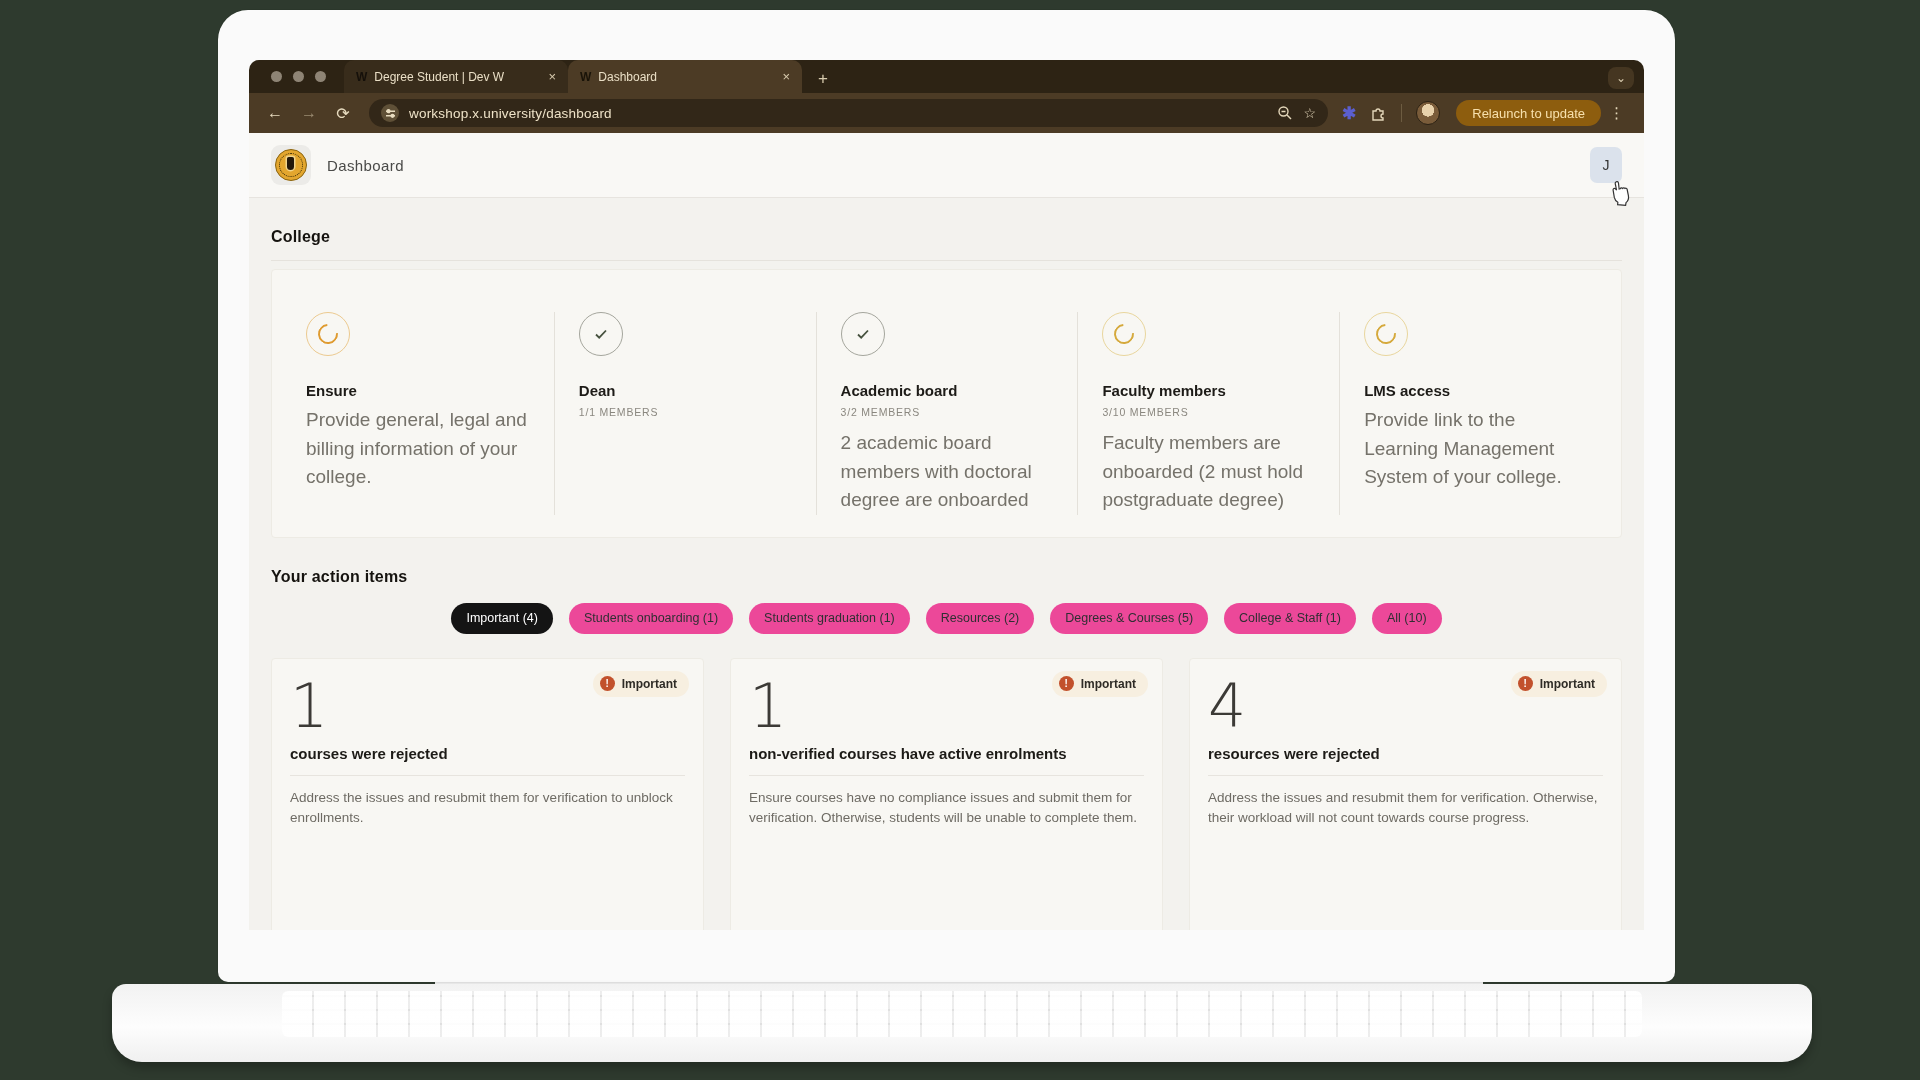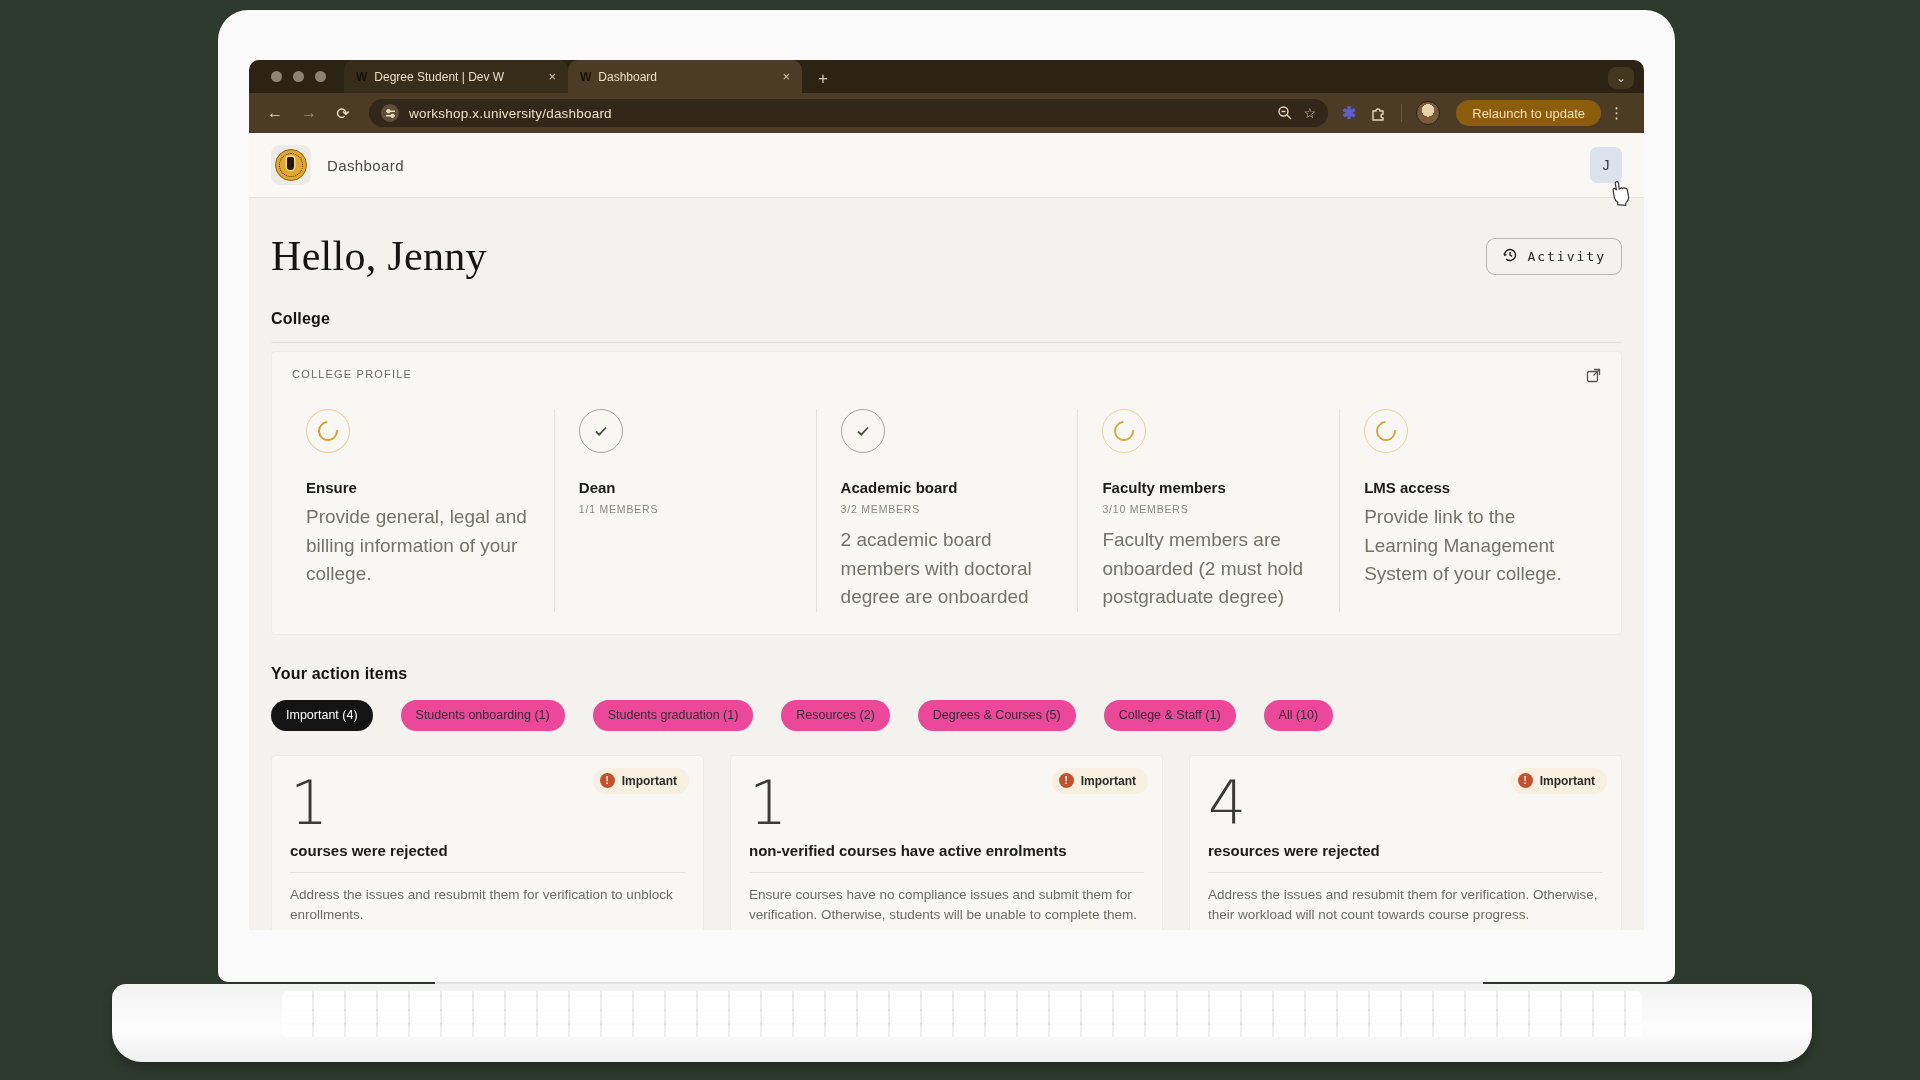--- a/index.html
+++ b/index.html
@@ -84,21 +84,21 @@
   .prog.yellow{border-color:#e9d69d;}
   .prog.yellow i{border-color:#d5a93c;border-top-color:transparent;}
   .done{width:42px;height:42px;border:1px solid #a5a69d;border-radius:50%;display:flex;align-items:center;justify-content:center;}
   .done svg{stroke:#47523f;}
   .step-title{font-size:15px;font-weight:700;color:#1d1b17;margin:0 0 7px 0;}
   .members{font-size:10.5px;letter-spacing:.8px;color:#8a877f;margin-bottom:11px;}
   .members:empty{display:none;margin:0;}
   .step-desc{font-size:19px;line-height:1.5;color:#75726a;}
 
   
-  .chips{display:flex;gap:28px;margin-top:17px;}
+  .chips{display:flex;gap:16px;margin-top:17px;justify-content:center;}
   .chip{height:31px;border-radius:16px;background:#ec4899;color:#2f2f33;font-size:12.5px;display:flex;
     align-items:center;padding:0 15px;border:none;white-space:nowrap;}
   .chip.sel{background:#141414;color:#fff;}
   .cards{display:grid;grid-template-columns:repeat(3,1fr);gap:26px;margin-top:24px;}
   .card{position:relative;background:#f8f7f3;border:1px solid #edebe4;border-radius:4px;padding:15px 18px;height:250px;}
   .badge{position:absolute;top:12px;right:14px;background:#f7efe0;border-radius:13px;height:26px;display:flex;
     align-items:center;gap:7px;padding:0 12px 0 7px;}
   .badge .bang{width:15px;height:15px;border-radius:50%;background:#c2512c;color:#fff;font-size:10px;font-weight:700;
     display:flex;align-items:center;justify-content:center;}
   .badge .blabel{font-size:12px;font-weight:600;color:#2e2b26;}
@@ -178,48 +178,25 @@
       <div class="viewport">
         <div class="appheader">
           <span class="logo-tile">
               <span class="emblem"></span>
             </span>
           <span class="apptitle">Dashboard</span>
           <button class="user-avatar">J</button>
         </div>
 
         <div class="content">
-          <div class="greet-row">
-            <h1 class="greeting">Hello, Jenny</h1>
-            <button class="activity-btn">
-              <span>
-                <svg width="16" height="16" viewBox="0 0 16 16" fill="none" stroke="#23211d" stroke-width="1.4">
-                  <path d="M2.5 8 a5.5 5.5 0 1 1 1.6 3.9"></path>
-                    <path d="M2.2 6 l.3 2.2 2.1-.6" stroke-width="1.2"></path>
-                  <path d="M8 5 v3.2 l2.2 1.2"></path>
-                  </svg>
-              </span>
-              <span class="txt">Activity</span>
-            </button>
-          </div>
 
           <h2 class="section-h">College</h2>
           <div class="rule"></div>
 
           <div class="profile-card">
-            <div class="pc-top">
-              <span class="pc-label">COLLEGE PROFILE</span>
-              <span class="extlink">
-                <svg width="15" height="15" viewBox="0 0 15 15" fill="none" stroke="#55534e" stroke-width="1.3">
-                  <rect x="1.5" y="3.5" width="10" height="10" rx="1.5"></rect>
-                    <path d="M8 1.5 h5.5 V7"></path>
-                    <path d="M13.5 1.5 L7.5 7.5"></path>
-                  </svg>
-              </span>
-            </div>
             <div class="steps">
 
               <div class="step">
                 <div class="ic-wrap">
                     <span class="prog">
                       <i></i>
                     </span>
                   </div>
                 <div class="step-title">Ensure</div>
 

